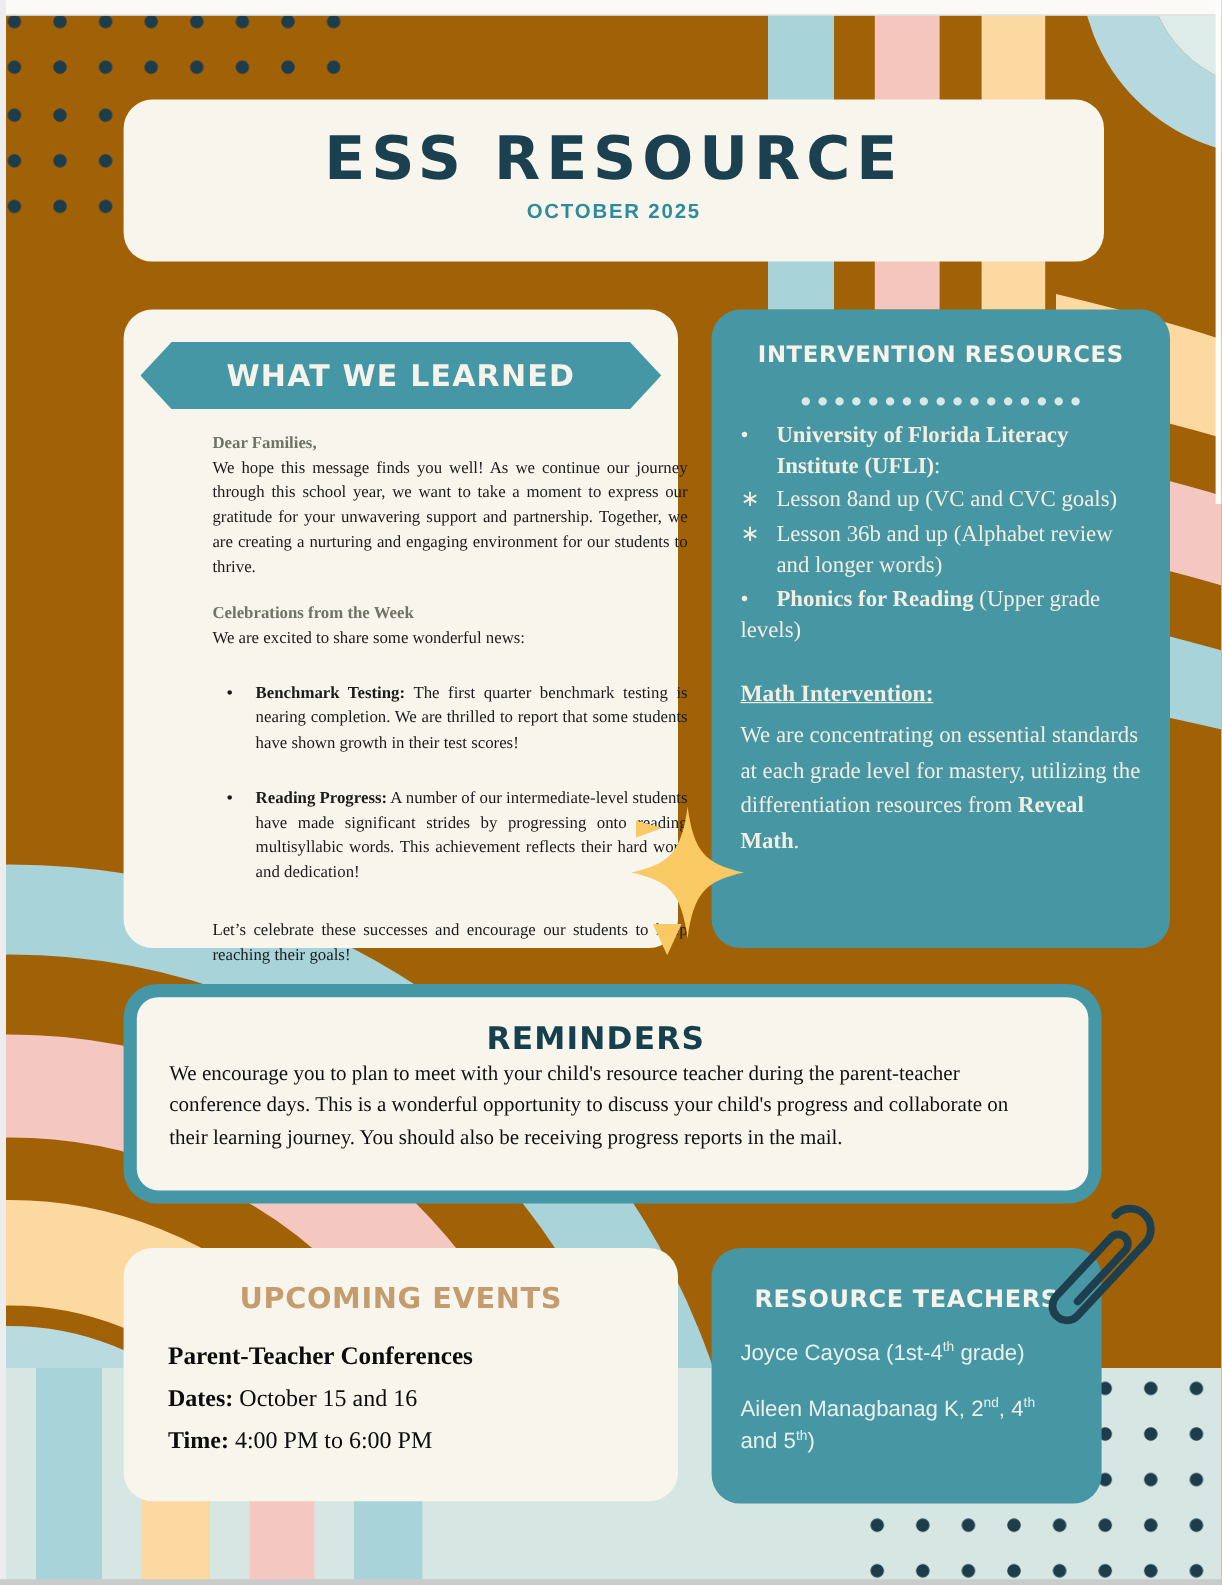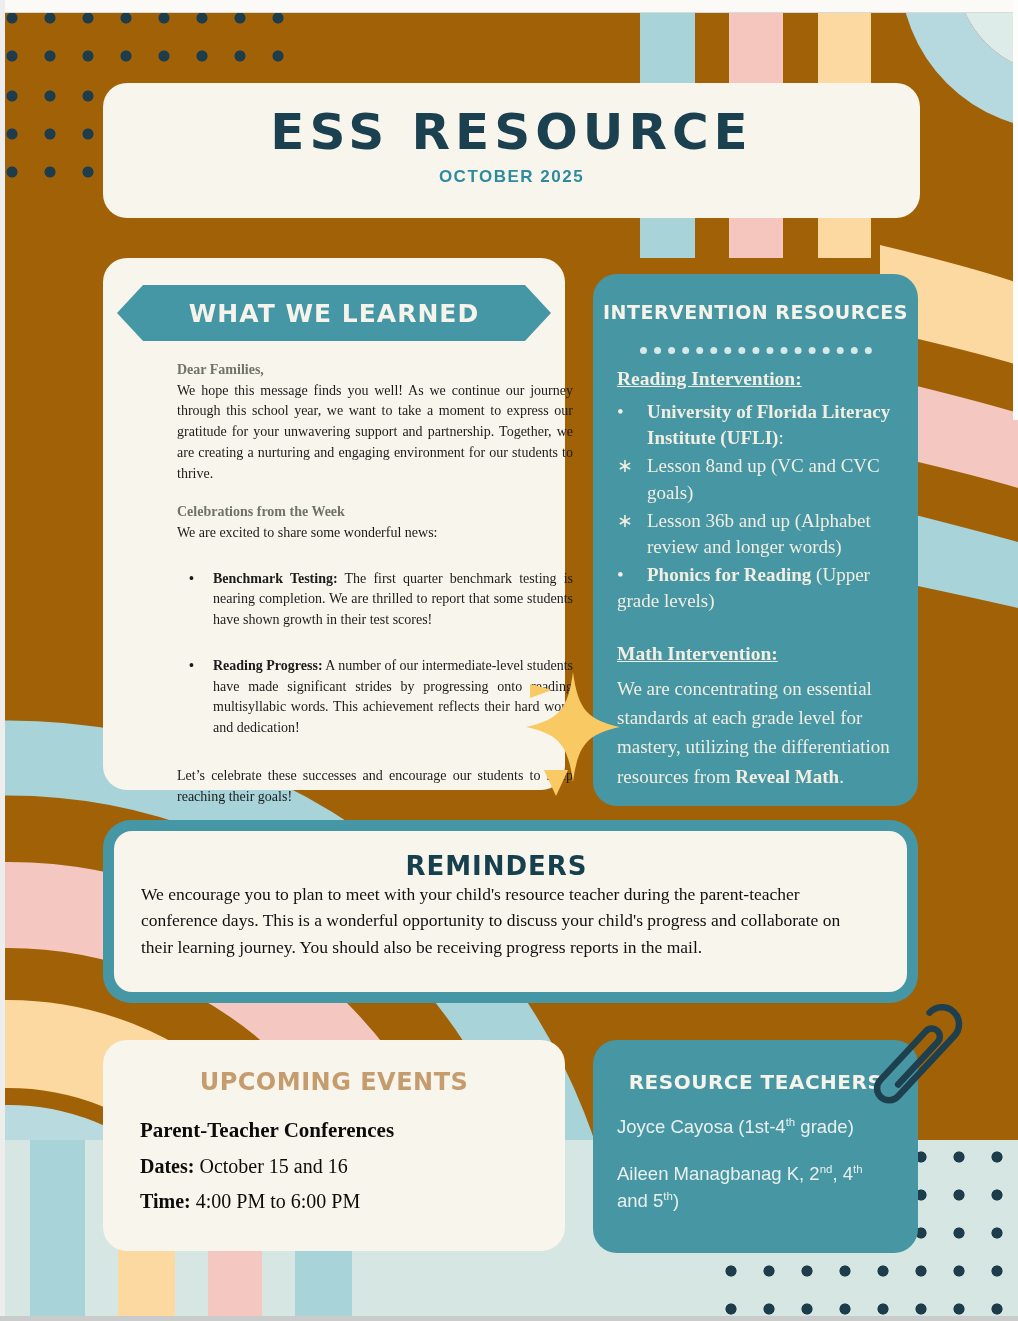--- a/index.html
+++ b/index.html
@@ -30,21 +30,21 @@
   .wwl-body{position:absolute;left:35px;top:102px;width:396px;
             font-family:"Liberation Serif",serif;font-size:14px;line-height:1.48;color:#1b1b1b;margin-left:39px;}
   .gray-head{font-weight:bold;color:#6f7466;}
   .just{text-align:justify;}
   .wwl-bullet{position:relative;margin:25px 0 0 12px;padding-left:24px;text-align:justify;}
   .wwl-bullet .bmark{position:absolute;left:0;top:0;font-weight:bold;}
   .wwl-closing{margin-top:27px;}
   .mt18{margin-top:18px;}
 
   
-  .iv-card{left:593px;top:274px;width:325px;height:532px;padding:0;box-sizing:border-box;}
+  .iv-card{left:593px;top:258px;width:382px;height:532px;padding:0;box-sizing:border-box;}
   .iv-head{margin-top:27px;text-align:center;font-family:"DejaVu Sans",sans-serif;font-weight:800;
            font-size:19px;letter-spacing:.5px;color:#f6f3ea;}
   .iv-divider{width:232px;margin:24px auto 12px auto;border-top:7px dotted rgba(242,247,243,.85);}
   .iv-body{padding:0 22px 0 24px;font-family:"Liberation Serif",serif;font-size:19px;line-height:1.38;}
   .iv-sub{font-weight:bold;text-decoration:underline;font-size:19.5px;margin:4px 0 6px 0;}
   .iv-item{margin:2px 0;}
   .iv-hang{display:flex;}
   .iv-hang .iv-marker{width:30px;flex:none;}
   .iv-marker-inline{display:inline-block;width:30px;}
   .iv-math{margin-top:26px;}
@@ -142,21 +142,20 @@
       </div>
 
       <div class="wwl-closing just">Let’s celebrate these successes and encourage our students to keep reaching their goals!</div>
     </div>
   </div>
 
   <div class="teal-card iv-card">
     <div class="iv-head">INTERVENTION RESOURCES</div>
     <div class="iv-divider"></div>
     <div class="iv-body">
-      <div class="iv-sub">Reading Intervention:</div>
 
       <div class="iv-item iv-hang">
         <span class="iv-marker">•</span>
         <span><b>University of Florida Literacy Institute (UFLI)</b><span>:</span></span>
       </div>
       <div class="iv-item iv-hang">
         <span class="iv-marker">∗</span>
         <span><b></b><span>Lesson 8and up (VC and CVC goals)</span></span>
       </div>
       <div class="iv-item iv-hang">

